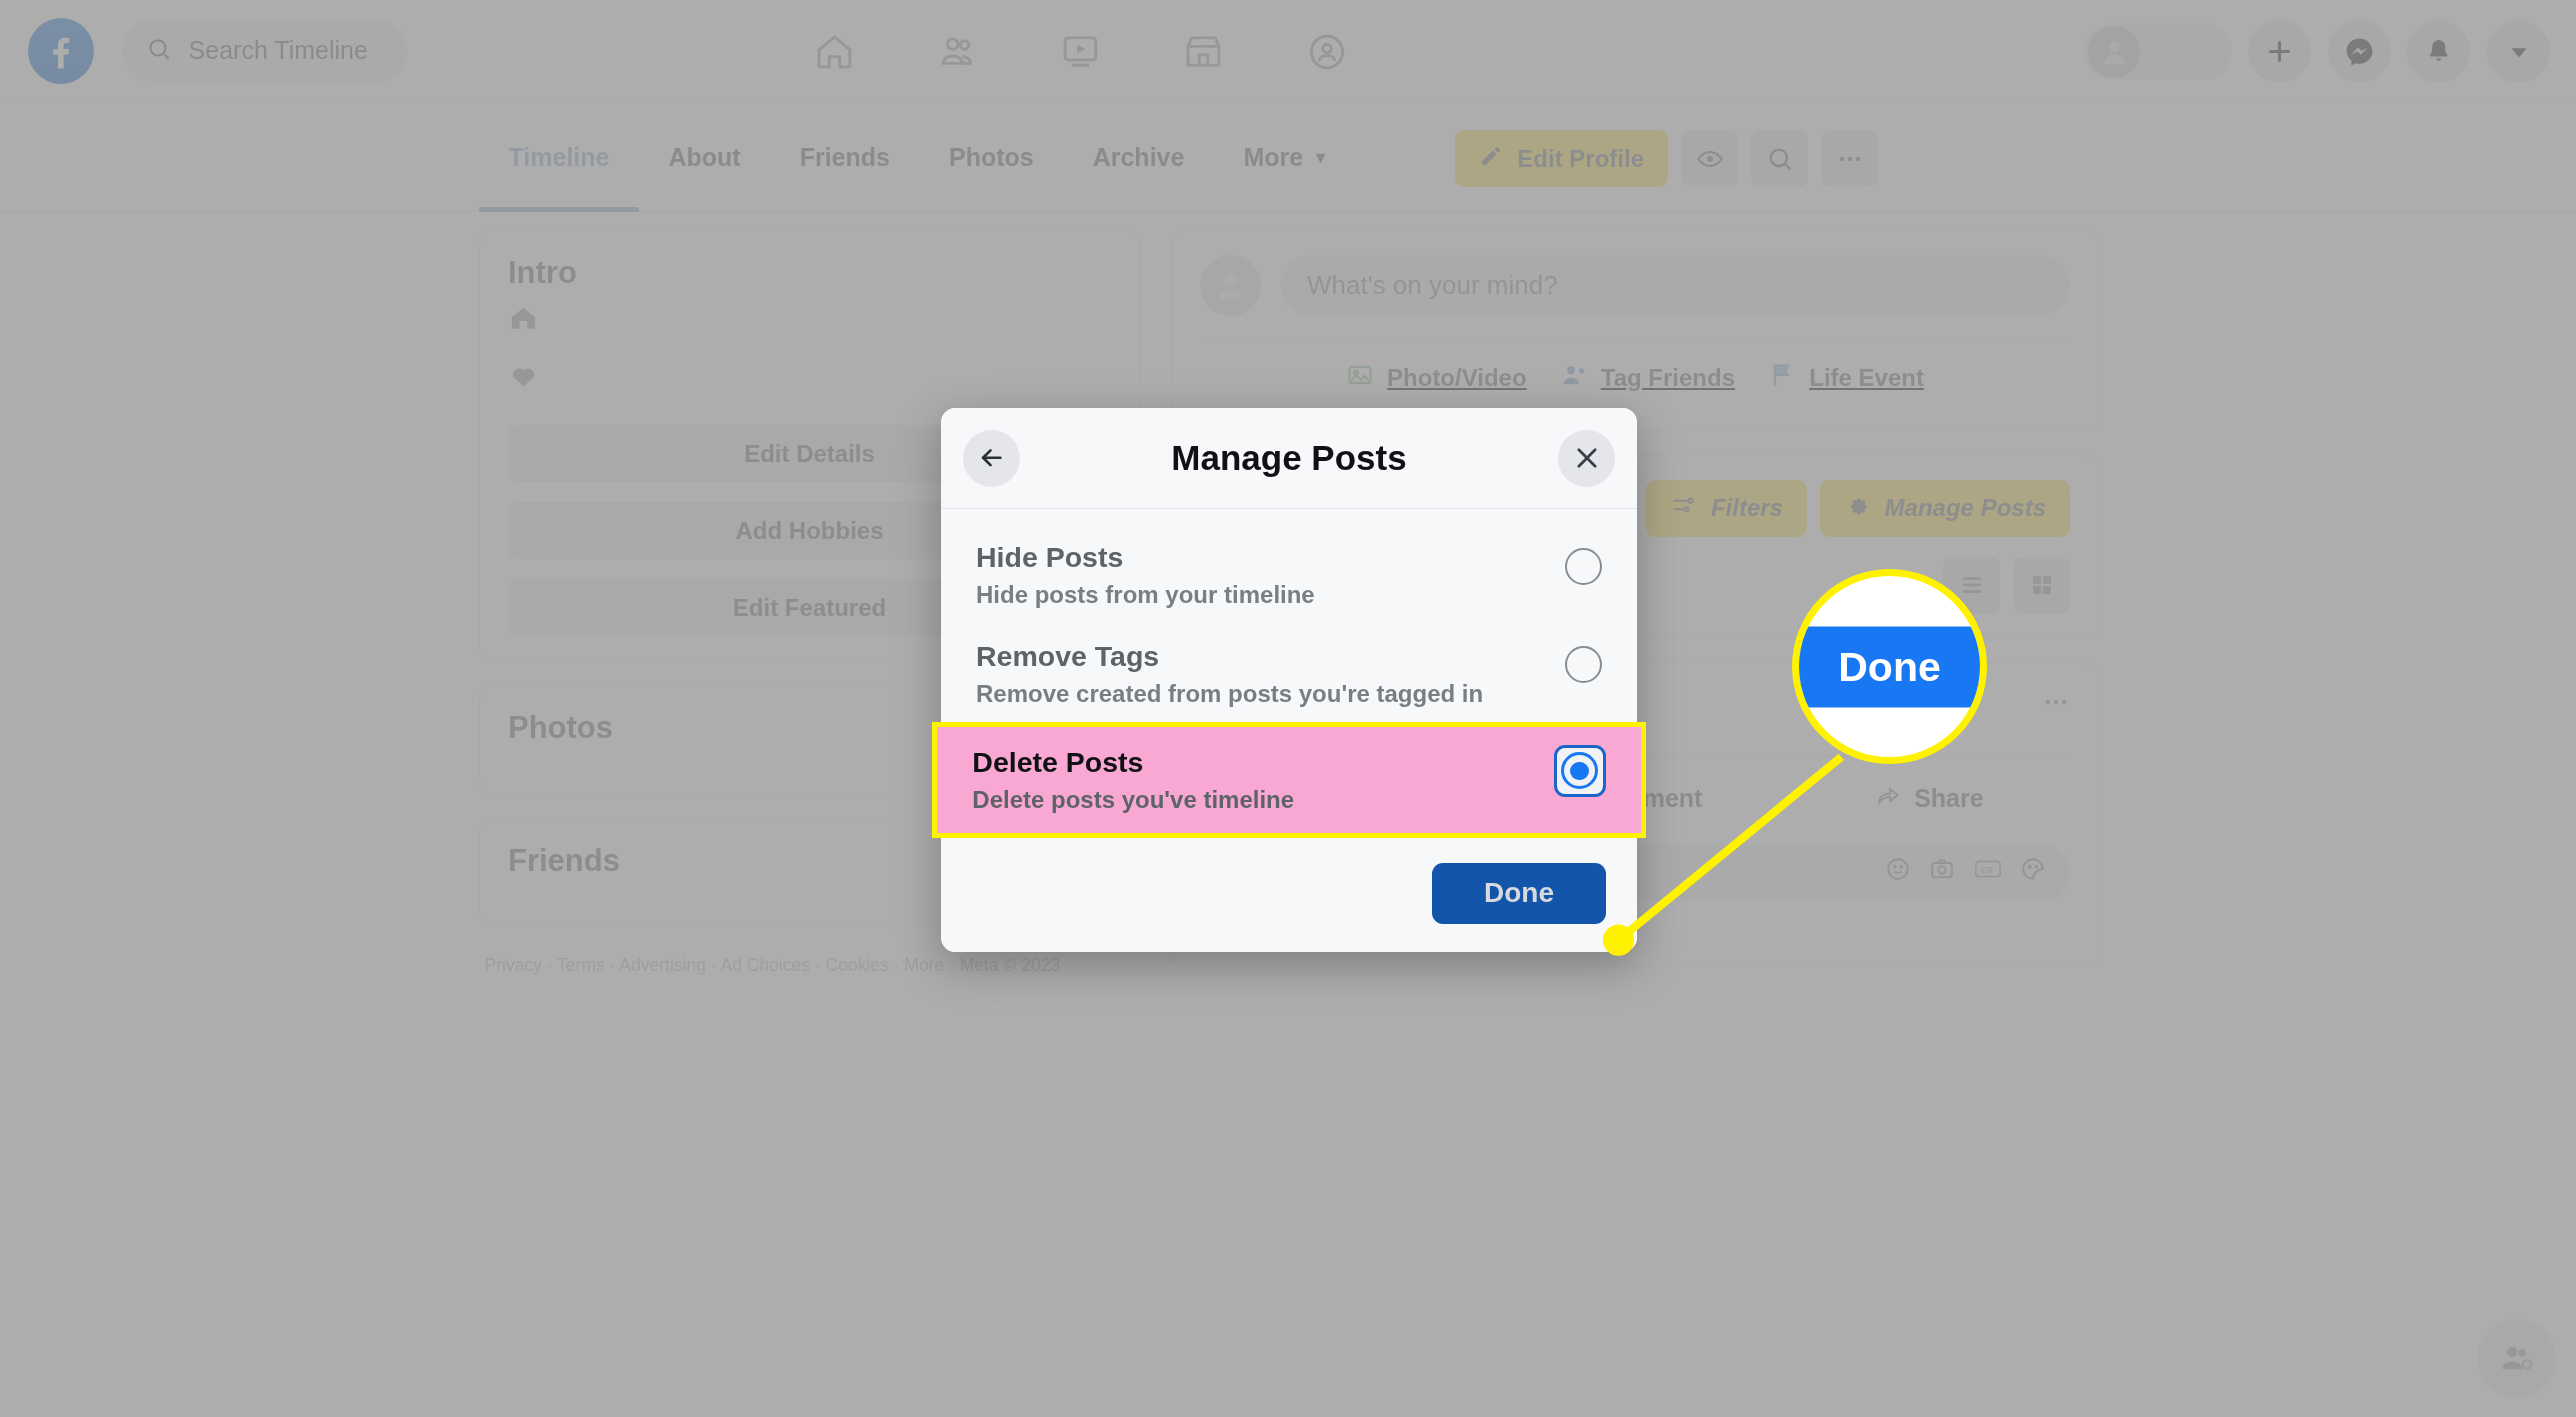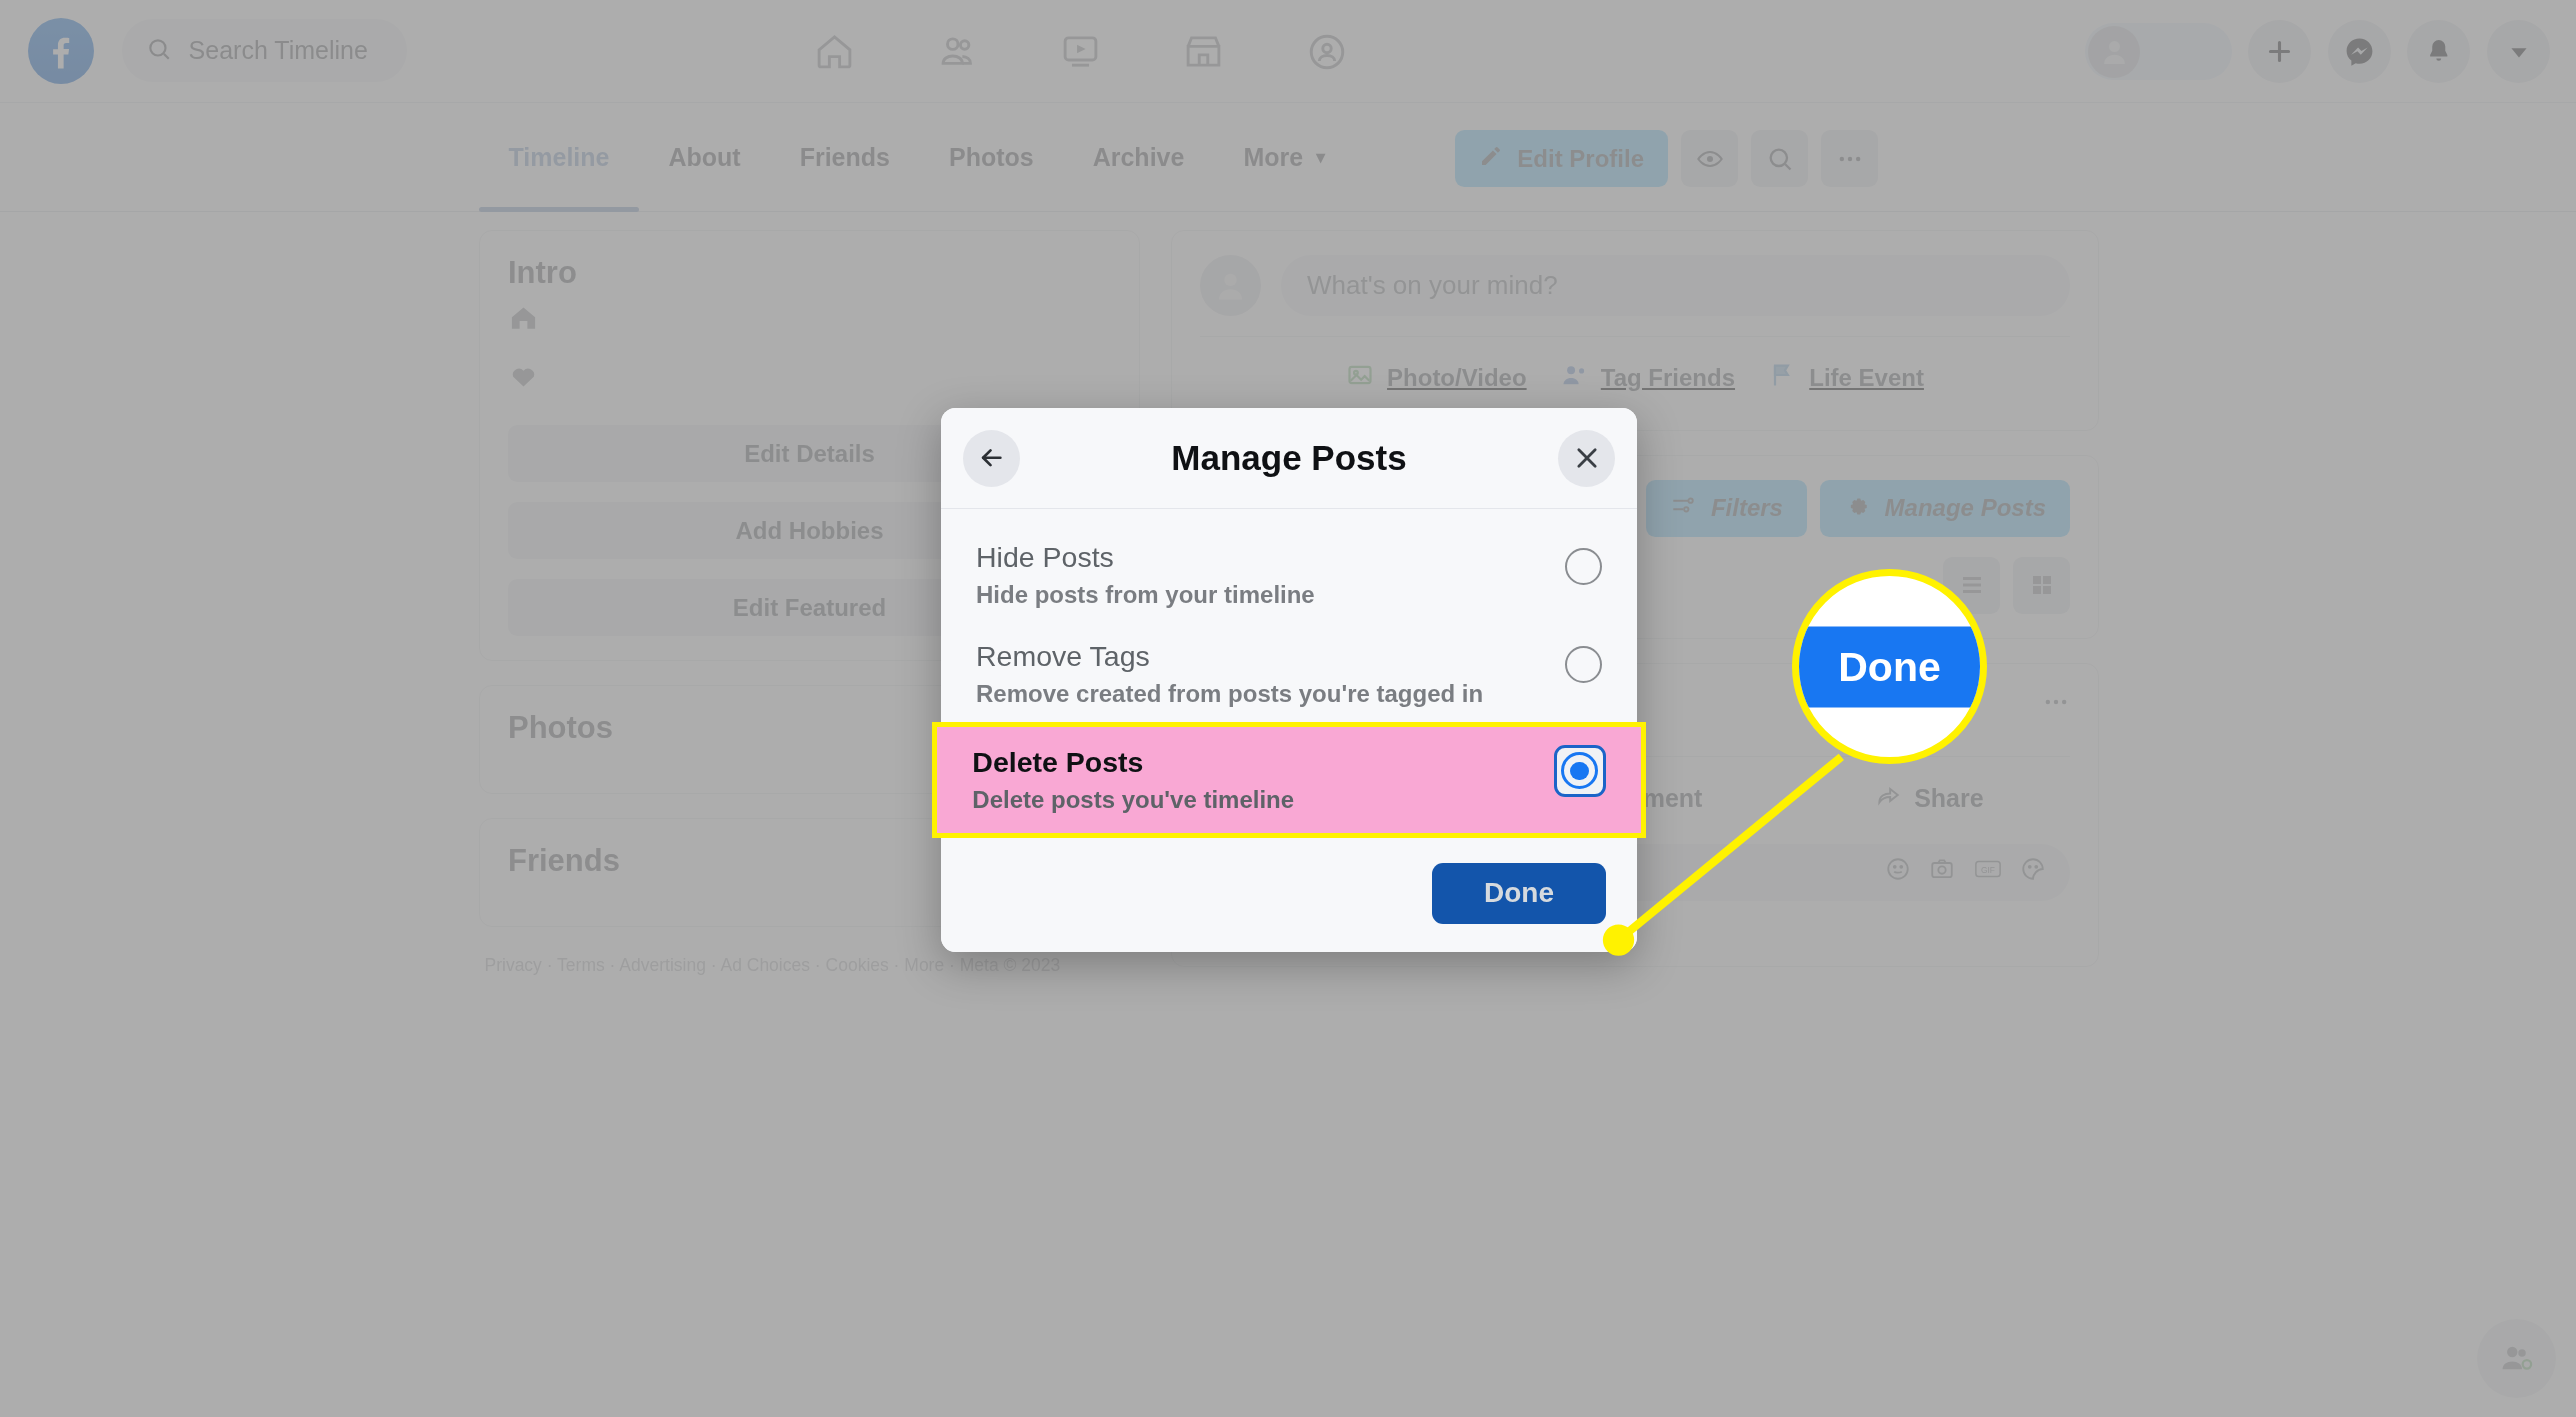--- a/index.html
+++ b/index.html
@@ -89,21 +89,21 @@
   .tab.active::after {
     content: ""; position: absolute; left: 0; right: 0; bottom: 0;
     height: 5.5px; background: #8ba4c9; border-radius: 2.8px;
   }
   .tab .caret { margin-left: 13px; font-size: 17.5px; }
   .tab-actions {
     position: absolute; right: 698px; top: 27px;
     display: flex; align-items: center; gap: 13px;
   }
   .pillbtn {
-    height: 57px; border-radius: 9.2px; background: #7dd3fc;
+    height: 57px; border-radius: 9.2px; background: #fde047;
     display: flex; align-items: center; gap: 14.7px; padding: 0 24px;
     font-size: 24px; font-weight: 600; color: #6b6e73;
   }
   .sqbtn {
     width: 57px; height: 57px; border-radius: 9.2px; background: #e4e6eb;
     display: flex; align-items: center; justify-content: center;
     color: #6b6e73;
   }
 
   
@@ -193,21 +193,21 @@
     background: #e4e6eb; display:flex; align-items:center; justify-content:center;
   }
   .modal-back { left: 22px; }
   .modal-close { right: 22px; }
 
   .modal-body { padding: 16.6px 0 0; }
   .opt-row {
     display: flex; align-items: flex-start; justify-content: space-between;
     padding: 14.7px 35px 14.7px 35px; position: relative;
   }
-  .opt-label { font-size: 28.5px; color: #5e6368; font-weight: 400; line-height: 1.25; }
+  .opt-label { font-size: 28.5px; color: #5e6368; font-weight: 700; line-height: 1.25; }
   .opt-desc  { font-size: 24px; color: #7a7d82; margin-top: 5.5px; font-weight: bold; }
   .radio {
     width: 37px; height: 37px; border-radius: 50%;
     border: 2.8px solid #8a8d91; flex: none; margin-top: 7.4px;
   }
 
   
   .opt-row.highlight {
     background: #f9a8d4;
     outline: 5.5px solid #fff200;

